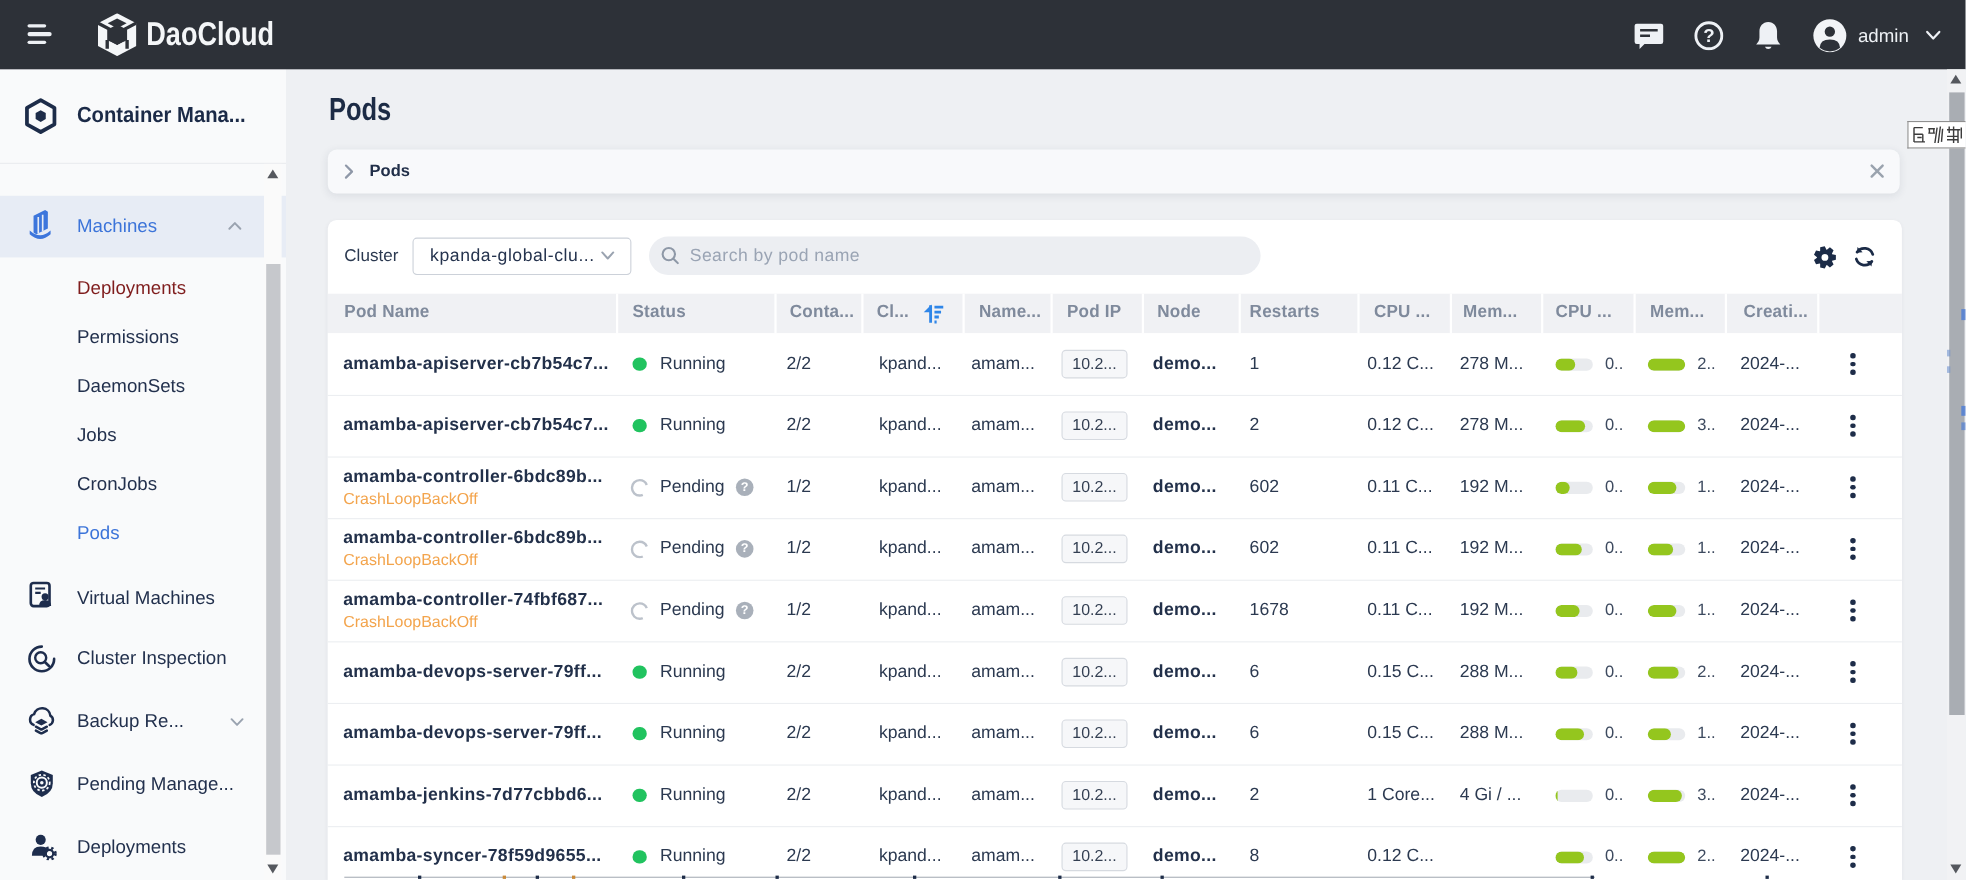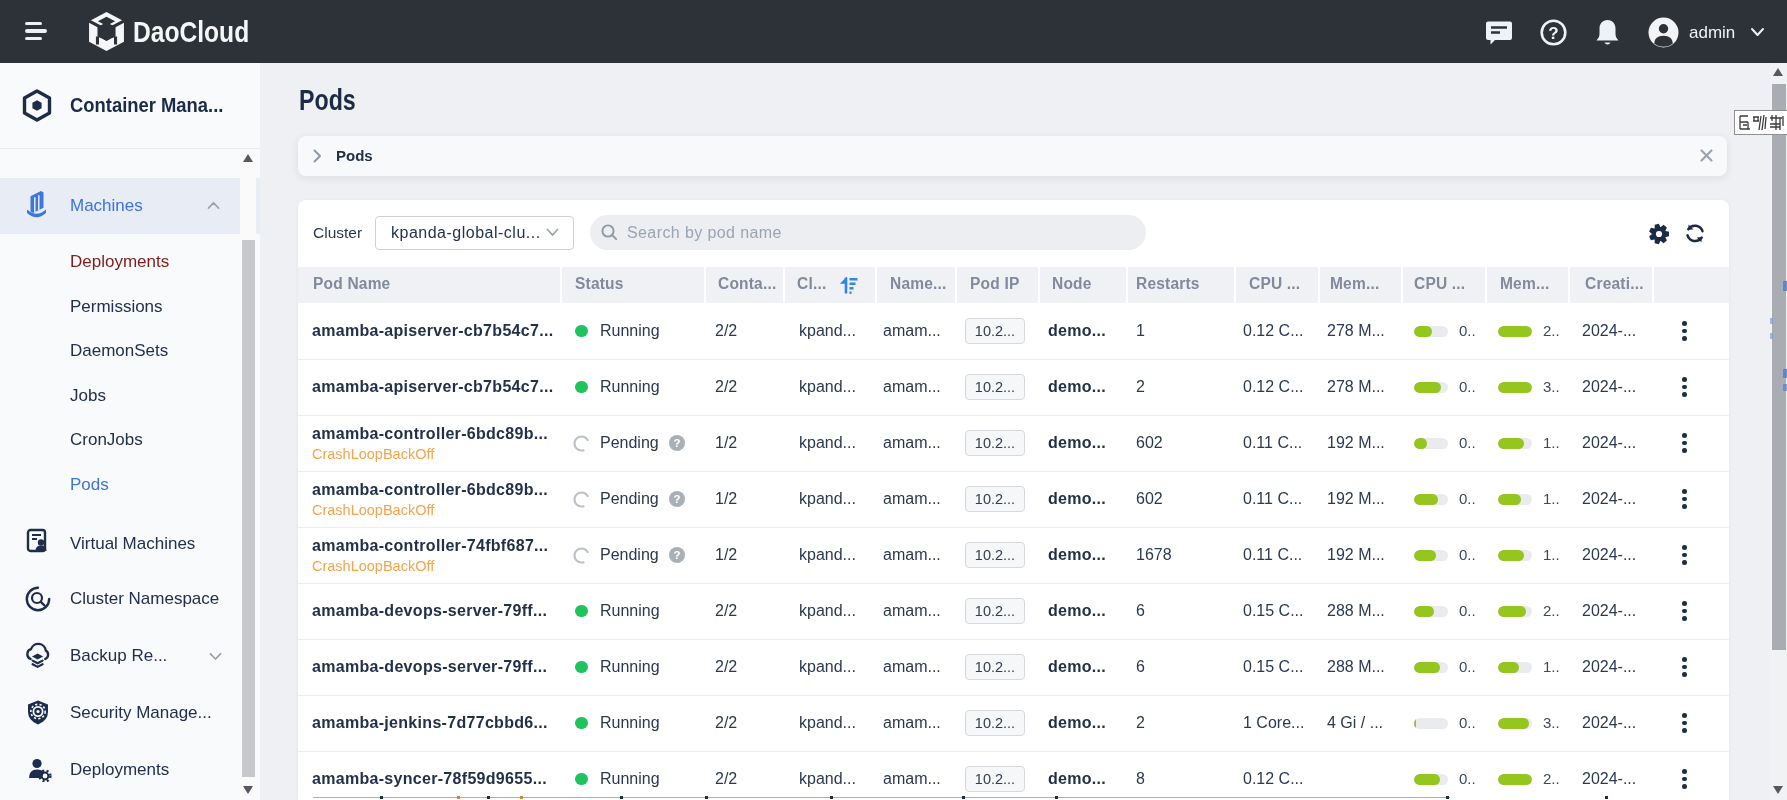--- a/index.html
+++ b/index.html
@@ -378,38 +378,38 @@
 <path d="M6 7 H15 M6 11 H11" stroke="#1e2d4d" stroke-width="2"></path>
 <circle cx="15" cy="14.5" r="3.2" fill="#1e2d4d"></circle>
 <path d="M9.5 23 Q9.5 17.5 15 17.5 Q20.5 17.5 20.5 23 Z" fill="#1e2d4d"></path>
     </svg>
 <div class="navtxt" style="left:70px;top:533.5px">Virtual Machines</div>
 <svg class="abs" style="left:25px;top:586px" width="26" height="26" viewBox="0 0 26 26">
 <path d="M13 1.8 A11.2 11.2 0 1 0 24.2 13" stroke="#1e2d4d" stroke-width="2.4" fill="none" stroke-linecap="round"></path>
 <circle cx="12" cy="12" r="5" stroke="#1e2d4d" stroke-width="2.2" fill="none"></circle>
 <path d="M15.8 15.8 L19.5 19.5" stroke="#1e2d4d" stroke-width="2.4" stroke-linecap="round"></path>
     </svg>
-<div class="navtxt" style="left:70px;top:589px">Cluster Namespace</div>
+<div class="navtxt" style="left:70px;top:589px">Cluster Inspection</div>
 <svg class="abs" style="left:24px;top:642px" width="27" height="26" viewBox="0 0 27 26">
 <path d="M6.6 17 A5.2 5.2 0 0 1 7 7.2 A7.6 7.6 0 0 1 21.8 8.6 A4.7 4.7 0 0 1 21.2 17" stroke="#1e2d4d" stroke-width="2.3" fill="none" stroke-linecap="round"></path>
 <path d="M8 14.5 L13.6 11.5 L19.2 14.5 L13.6 17.5 Z" fill="#1e2d4d"></path>
 <path d="M8.6 18.6 L13.6 21.3 L18.6 18.6" stroke="#1e2d4d" stroke-width="2.2" fill="none" stroke-linecap="round" stroke-linejoin="round"></path>
 <path d="M8.6 22.2 L13.6 24.9 L18.6 22.2" stroke="#1e2d4d" stroke-width="2.2" fill="none" stroke-linecap="round" stroke-linejoin="round"></path>
     </svg>
 <div class="navtxt" style="left:70px;top:646px">Backup Re...</div>
 <svg class="abs" style="left:209px;top:652px" width="13" height="9" viewBox="0 0 13 9">
       <path d="M1.5 1.8 L6.5 7 L11.5 1.8" stroke="#9aa3b0" stroke-width="1.8" fill="none" stroke-linecap="round" stroke-linejoin="round"></path>
     </svg>
 <svg class="abs" style="left:26px;top:699px" width="24" height="27" viewBox="0 0 24 27">
 <path d="M12 1.5 L22 5.5 L22 13 Q22 21.5 12 25.5 Q2 21.5 2 13 L2 5.5 Z" fill="#1e2d4d"></path>
 <circle cx="12" cy="12.5" r="4.6" fill="none" stroke="#f9fafb" stroke-width="1.8"></circle>
 <circle cx="12" cy="12.5" r="7.2" fill="none" stroke="#f9fafb" stroke-width="1.6" stroke-dasharray="2.2 2.2"></circle>
 <circle cx="12" cy="12.5" r="1.6" fill="#f9fafb"></circle>
     </svg>
-<div class="navtxt" style="left:70px;top:703px">Security Manage...</div>
+<div class="navtxt" style="left:70px;top:703px">Pending Manage...</div>
 <svg class="abs" style="left:27px;top:757px" width="25" height="25" viewBox="0 0 25 25">
 <circle cx="10" cy="6.5" r="4.6" fill="#1e2d4d"></circle>
 <path d="M2 21 Q2 12.5 10 12.5 Q15 12.5 17 15.5 L14.5 21 Z" fill="#1e2d4d"></path>
 <circle cx="18" cy="19" r="3.4" fill="none" stroke="#1e2d4d" stroke-width="2"></circle>
 <circle cx="18" cy="19" r="5.4" fill="none" stroke="#1e2d4d" stroke-width="2.4" stroke-dasharray="2 2.4"></circle>
     </svg>
 <div class="navtxt" style="left:70px;top:760px">Deployments</div>
 <div class="abs" style="left:240px;top:149px;width:16px;height:651px;background:#fafafa"></div>
 <div class="abs" style="left:243px;top:154px;width:0;height:0;border-left:5px solid transparent;border-right:5px solid transparent;border-bottom:8px solid #55585e"></div>
 <div class="abs" style="left:241.5px;top:240px;width:13px;height:537px;background:#c6c8cc"></div>

